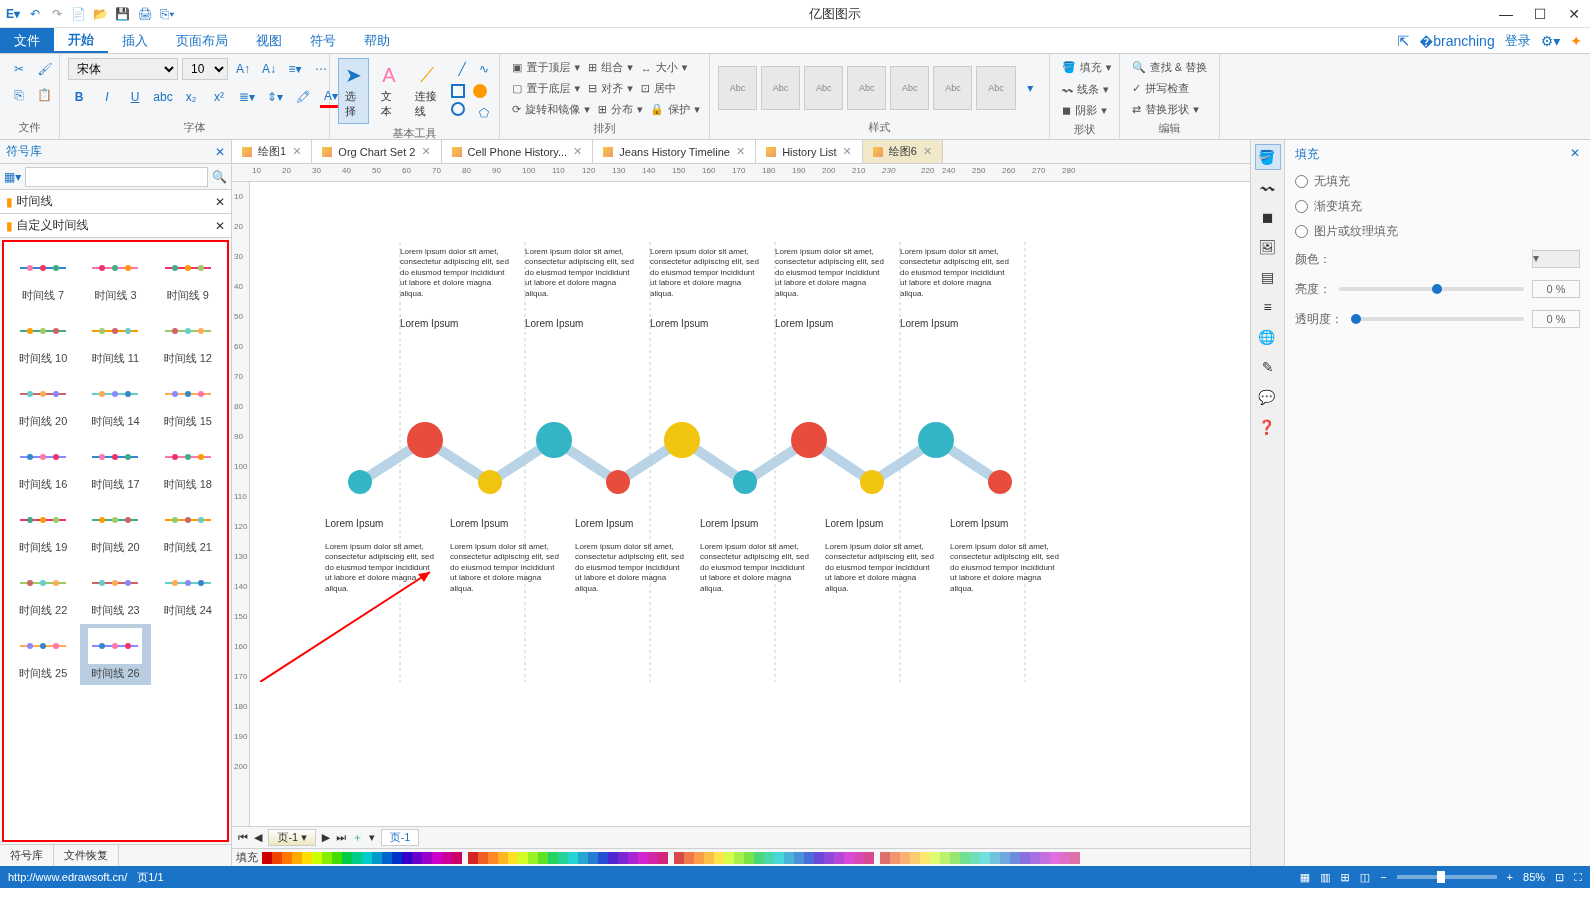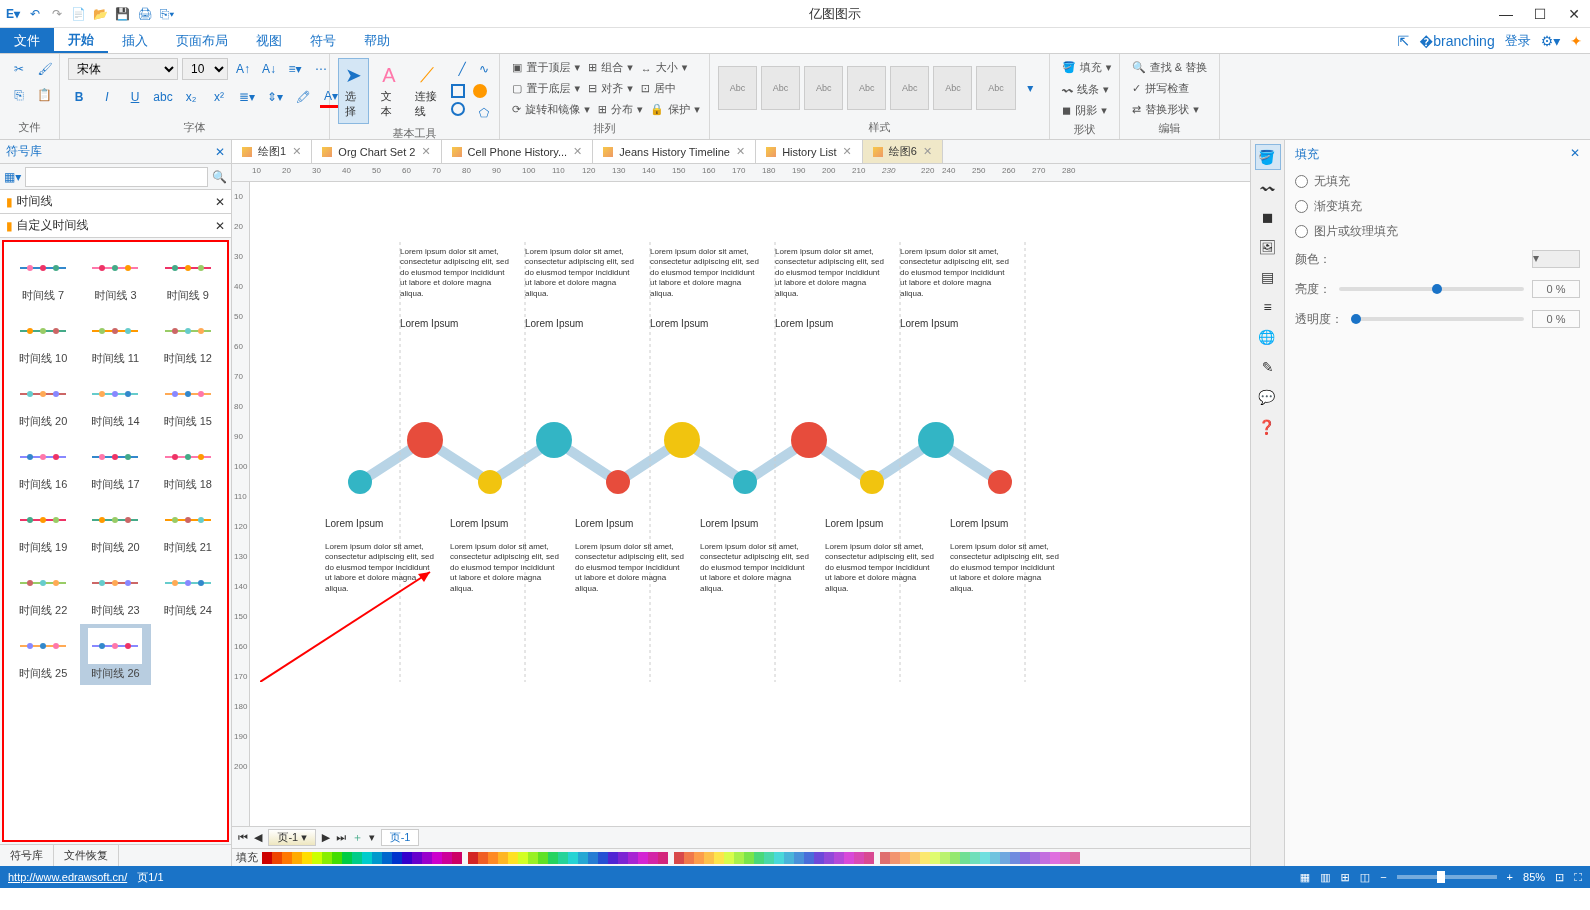--- a/index.html
+++ b/index.html
@@ -79,21 +79,21 @@
 .sidebar-right .panel .title .close { margin-left: auto; cursor: pointer;}
 .sidebar-right .opt { display: flex; align-items: center; gap: 6px; font-size: 12px; color: #666; padding: 4px 0;}
 .sidebar-right .opt input[type=radio]{ margin: 0;}
 .sidebar-right .row { display: flex; align-items: center; gap: 8px; font-size: 12px; color: #666; padding: 6px 0;}
 .sidebar-right .row .slider { flex: 1; height: 4px; background: #ddd; position: relative; border-radius: 2px;}
 .sidebar-right .row .slider .knob { position: absolute; width: 10px; height: 10px; background: #1a73c7; border-radius: 50%; top: -3px;}
 .sidebar-right .row .val { width: 48px; border: 1px solid #ccc; text-align: center; font-size: 11px; padding: 2px;}
 .sidebar-right .row .cbox { width: 48px; height: 18px; border: 1px solid #ccc; background: #eee;}
 
 .statusbar { height: 22px; background: #1a73c7; color: #fff; display: flex; align-items: center; padding: 0 8px; font-size: 11px; gap: 10px;}
-.statusbar a { color: #fff; text-decoration: underline;}
+.statusbar a { color: #fff; }
 .statusbar .spacer { flex: 1;}
 .statusbar .zoom-slider { width: 100px; height: 4px; background: rgba(255,255,255,.4); position: relative;}
 .statusbar .zoom-slider .k { position: absolute; width: 8px; height: 12px; background: #fff; top: -4px; left: 40%;}
 </style>
 </head>
 <body>
 
 <div class="titlebar">
   <div class="qat">
     <span class="icon" style="color:#1a73c7;font-weight:bold">E▾</span>

